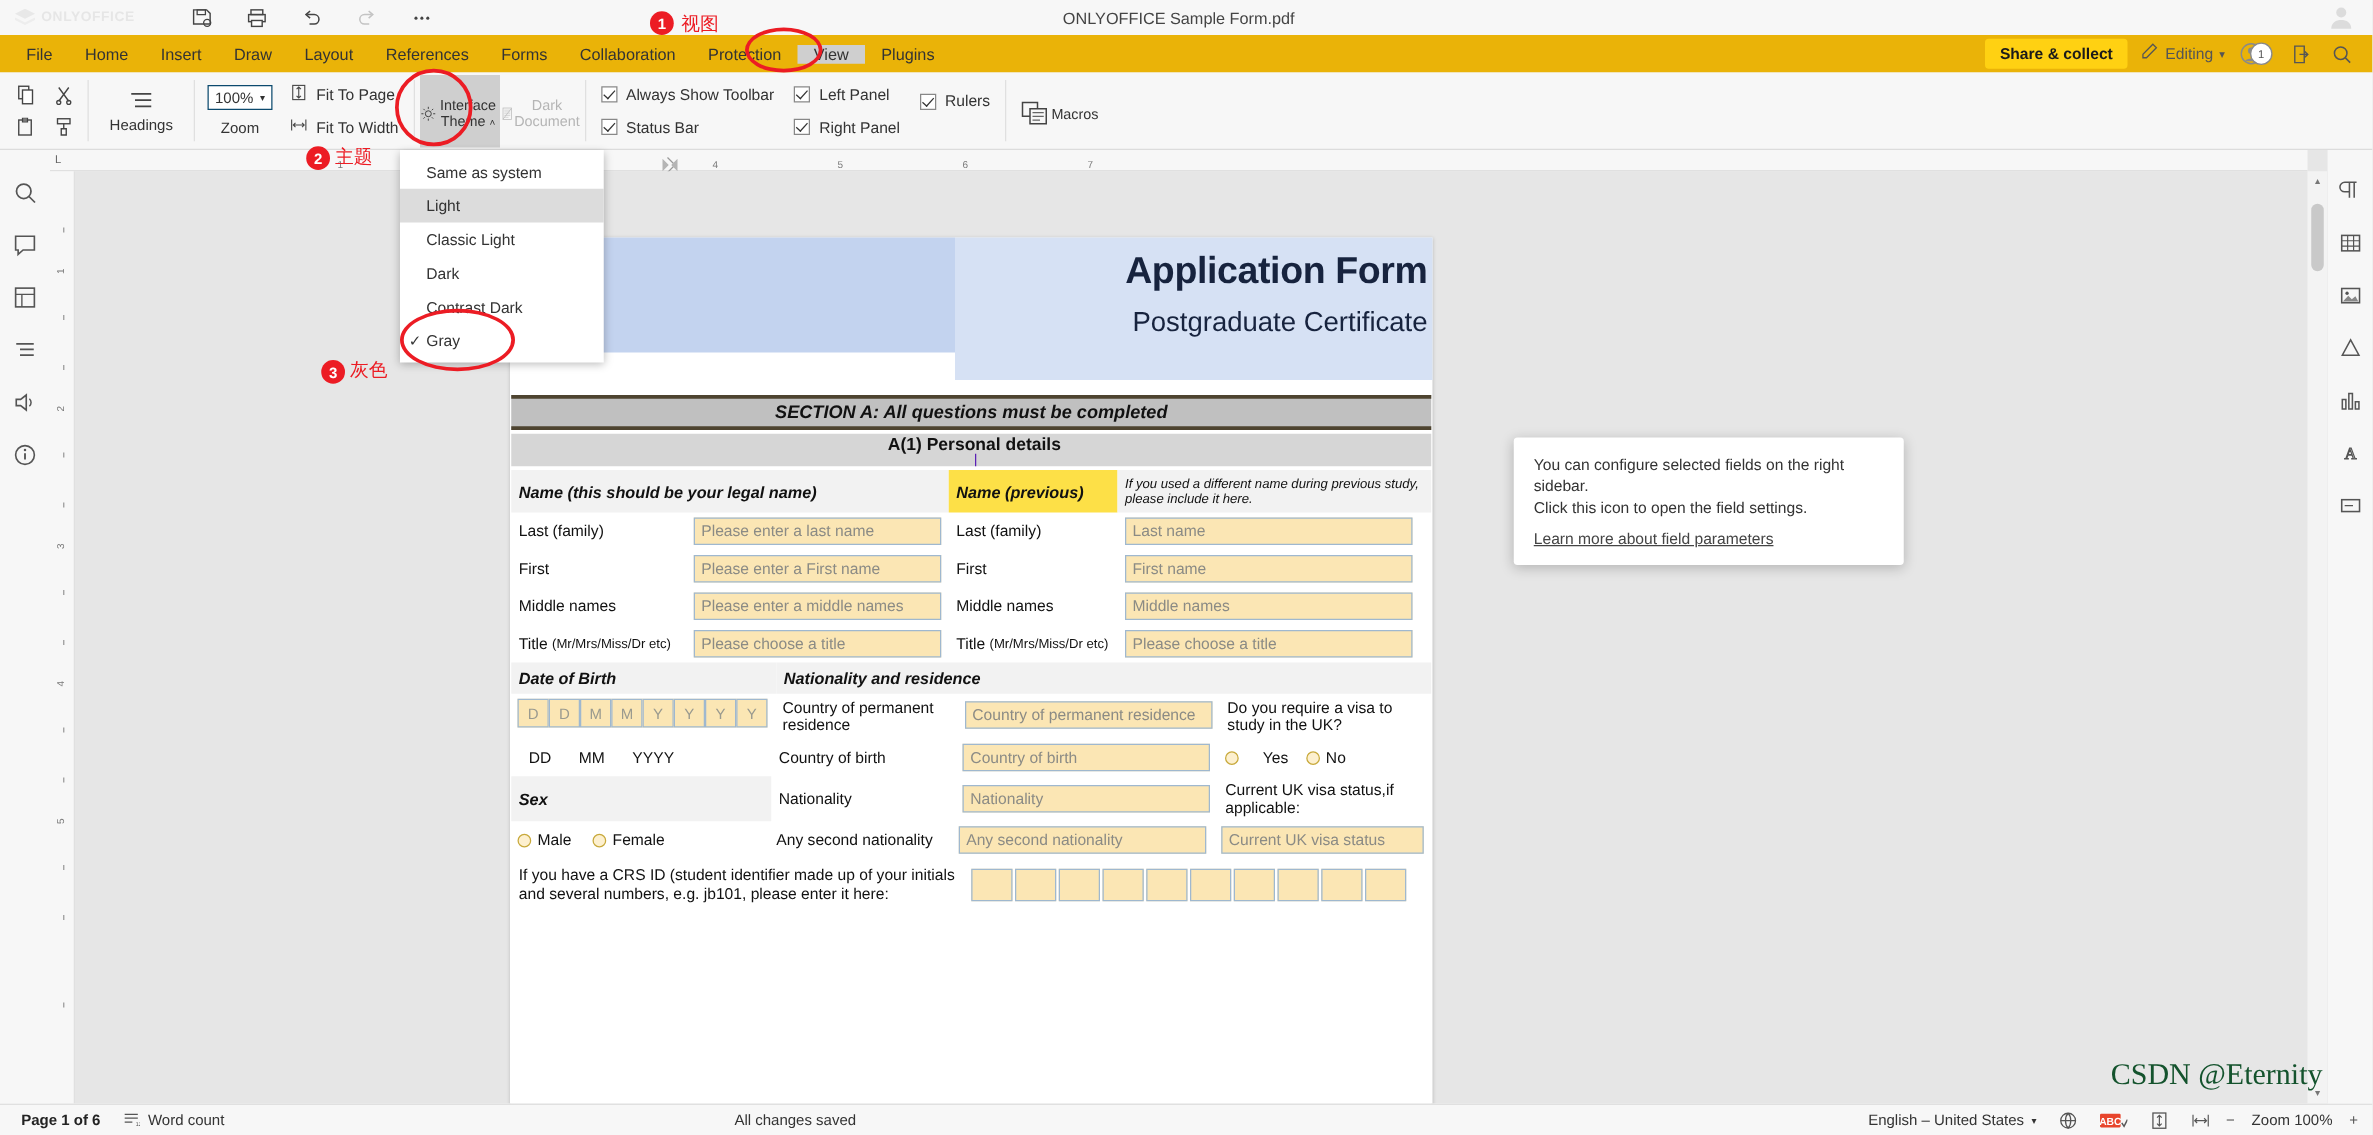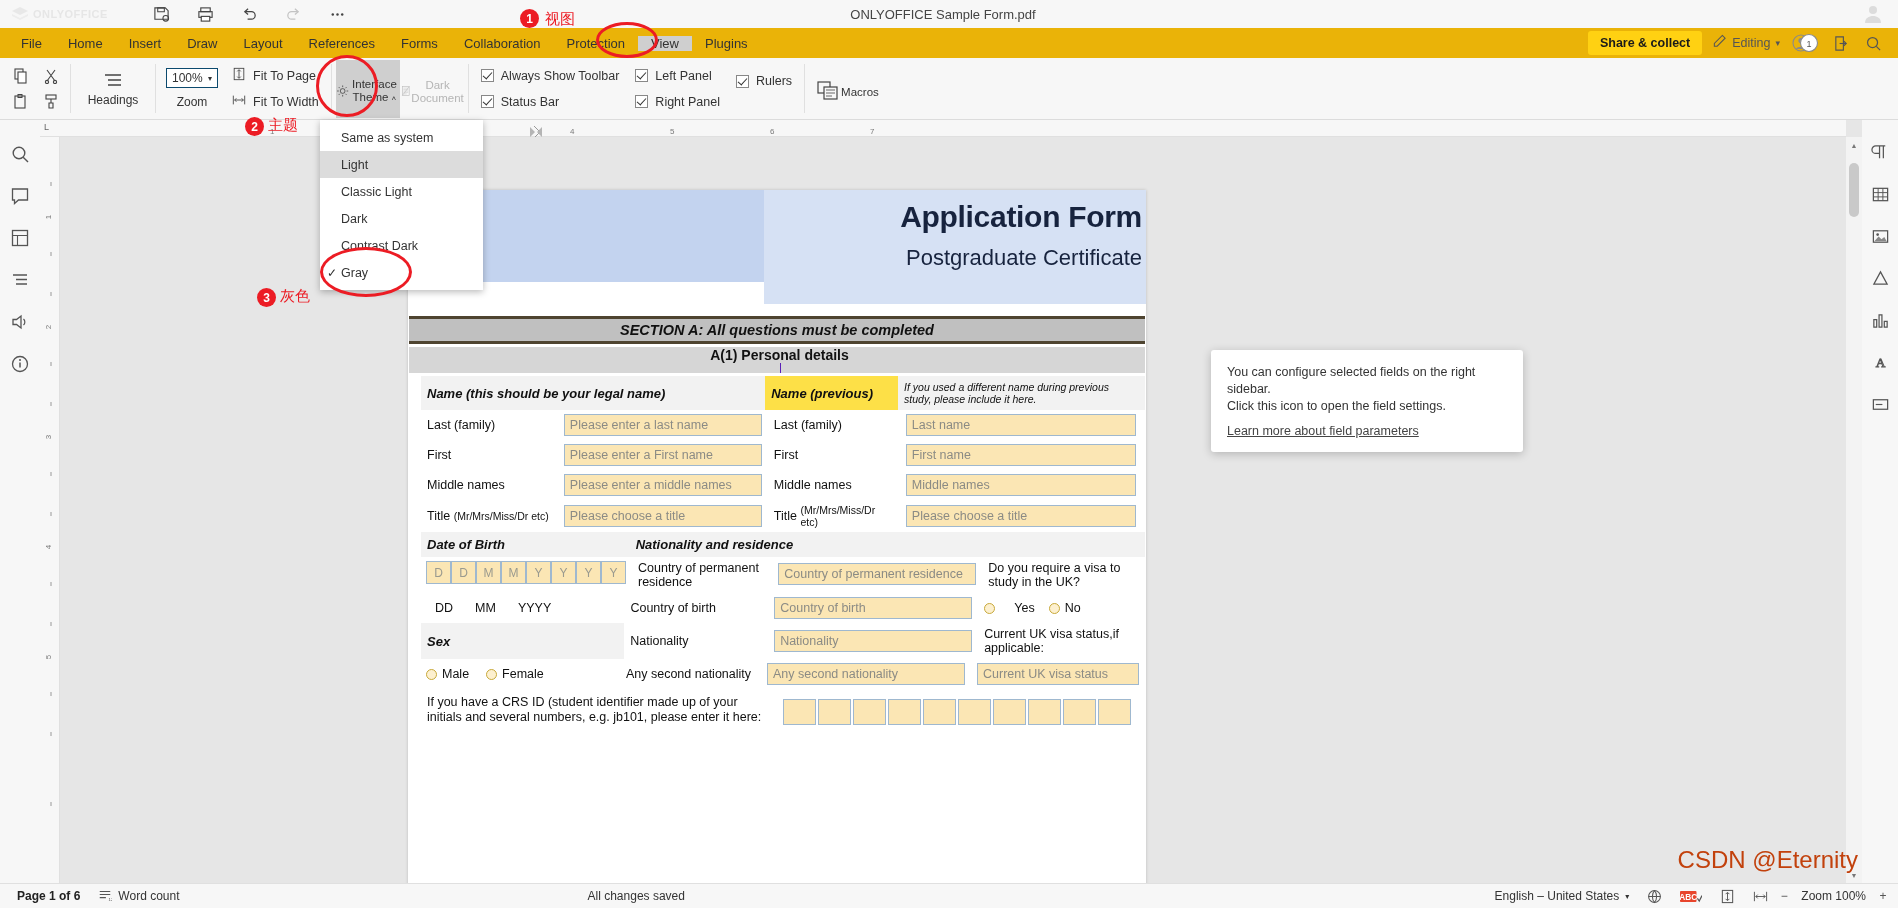--- a/index.html
+++ b/index.html
@@ -138,21 +138,21 @@
     font-weight:bold; font-style:italic; font-size:14.5px; color:#111;
   }
   .a1row {
     position:absolute; left:1px; top:157px; width:736px; height:26px;
     background:#d6d6d6; display:flex; align-items:center; padding-left:5px;
     font-weight:bold; font-size:14px; color:#111;flex-direction:column;
   }
   .caret { display:inline-block; width:1px; height:15px; background:#5b21b6; margin-left:1px;}
 
   .dtable { position:absolute; left:1px; top:186px; width:736px; font-size:12.5px; color:#111;}
-  .drow { display:flex; align-items:stretch;margin-left:12px; }
+  .drow { display:flex; align-items:stretch; }
   .hdrcell { background:#f2f2f2; font-weight:bold; font-style:italic; font-size:13px; padding:5px 6px; display:flex; align-items:center;}
   .cell { padding:4px 6px; display:flex; align-items:center; }
   .fld {
     background:#fbe6b4; border:1px solid #9fb8cf; color:#8b8b85;
     padding:3px 5px; font-size:12.5px; height:22px; display:flex; align-items:center;
     overflow:hidden; white-space:nowrap;
   }
   .smalltxt { font-size:10.5px; }
   .italic-note { font-style:italic; font-size:10.5px; line-height:12px; color:#111;}
   .dobbox {
@@ -187,22 +187,22 @@
   .zbtn { width:14px;height:14px;display:flex;align-items:center;justify-content:center;cursor:pointer;color:#555;}
 
   
   .anno-ellipse { position:absolute; border:3px solid #ec1c24; border-radius:50%; z-index:80; pointer-events:none;}
   .anno-badge {
     position:absolute; width:19px;height:19px;border-radius:50%; background:#ec1c24; color:#fff;
     font-size:12px; font-weight:bold; display:flex; align-items:center; justify-content:center; z-index:81;
   }
   .anno-text { position:absolute; color:#ec1c24; font-size:15px; z-index:81; font-family:"DejaVu Sans", sans-serif;}
   .watermark {
-    position:absolute; right:40px; bottom:34px; color:#c2410c; font-size:24px; z-index:5;
-    font-family:Liberation Sans, sans-serif;
+    position:absolute; right:40px; bottom:34px; color:#14532d; font-size:24px; z-index:5;
+    font-family:Liberation Serif, serif;
   }
 </style>
 </head>
 <body>
 
 <div class="titlebar">
   <div class="logo">
     <span class="logo-mark">
       <svg width="16" height="14" viewBox="0 0 16 14">
           <path d="M8 0 L16 4 L8 8 L0 4 Z" fill="#e8e8e8"></path>
@@ -718,21 +718,21 @@
           </div>
           <div class="cell" style="width:150px;">Any second nationality</div>
           <div class="cell" style="width:210px;">
               <div class="fld" style="width:200px;">Any second nationality</div>
             </div>
           <div class="cell" style="width:174px;">
               <div class="fld" style="width:190px;">Current UK visa status</div>
             </div>
         </div>
 
-        <div class="drow" style="align-items:flex-end;">
+        <div class="drow" style="align-items:center;">
           <div class="cell" style="width:362px;display:block;line-height:15px;padding-top:6px;">If you have a CRS ID (student identifier made up of your initials and several numbers, e.g. jb101, please enter it here:</div>
           <div class="cell" style="width:374px;gap:2px;padding-top:6px;">
             <div class="crsbox"></div>
             <div class="crsbox"></div>
             <div class="crsbox"></div>
             <div class="crsbox"></div>
             <div class="crsbox"></div>
             <div class="crsbox"></div>
             <div class="crsbox"></div>
             <div class="crsbox"></div>

